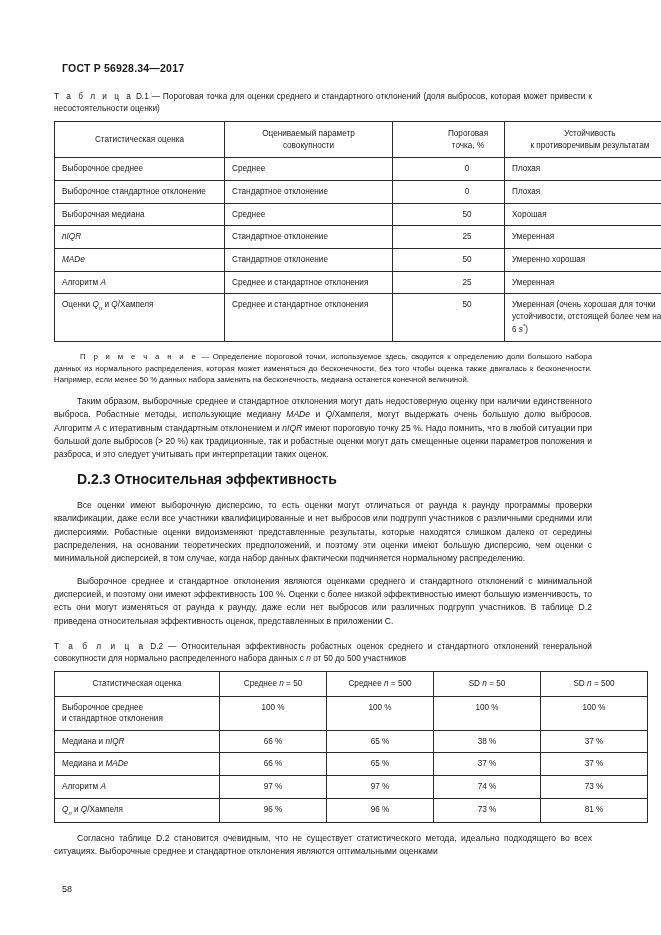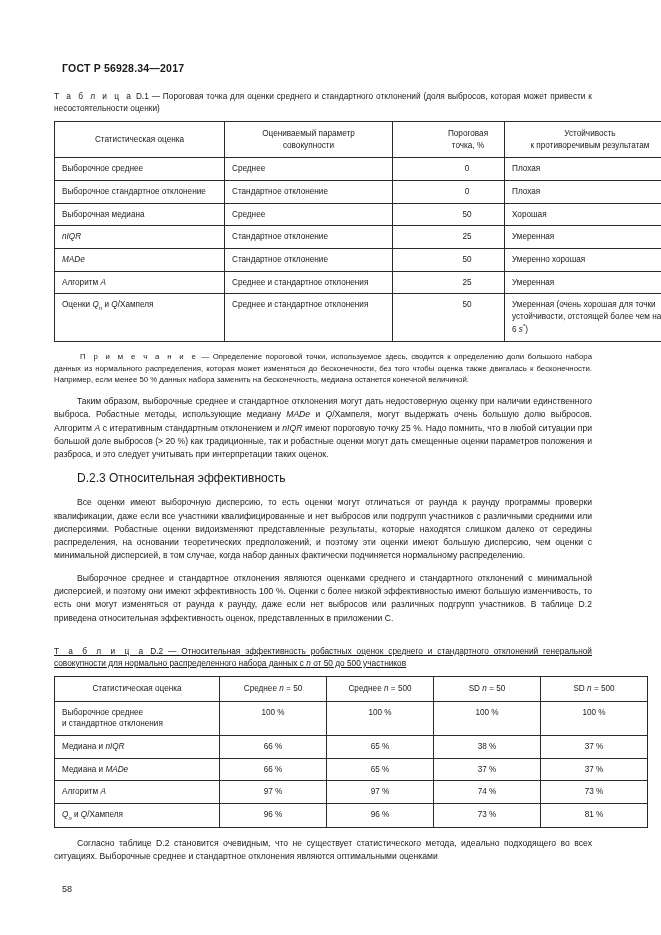--- a/index.html
+++ b/index.html
@@ -84,32 +84,32 @@
   }
   .note .nlbl { letter-spacing: 2.2px; }
   p.body {
     font-size: 8.6px;
     line-height: 1.55;
     text-align: justify;
     margin: 9px 0 0 0;
     text-indent: 23px;
   }
   h3.sec {
-    font-size: 12px;
-    font-weight: normal;
+    font-size: 14px;
+    font-weight: bold;
     margin: 9px 0 0 0;
     text-indent: 23px;
     line-height: 1.4;
   }
   .units {
     font-size: 7.9px;
     text-align: right;
     margin: 5px 0 4px 0;
   }
-  .cap2 { margin-top: 20px; text-decoration: underline; }
+  .cap2 { margin-top: 12px; }
   i { font-style: italic; text-align: right; }
   sub { font-size: 0.72em; }
   sup { font-size: 0.72em; }
   .pageno {
     position: absolute;
     left: 62px;
     top: 884px;
     font-size: 9px;
   }
 </style>

